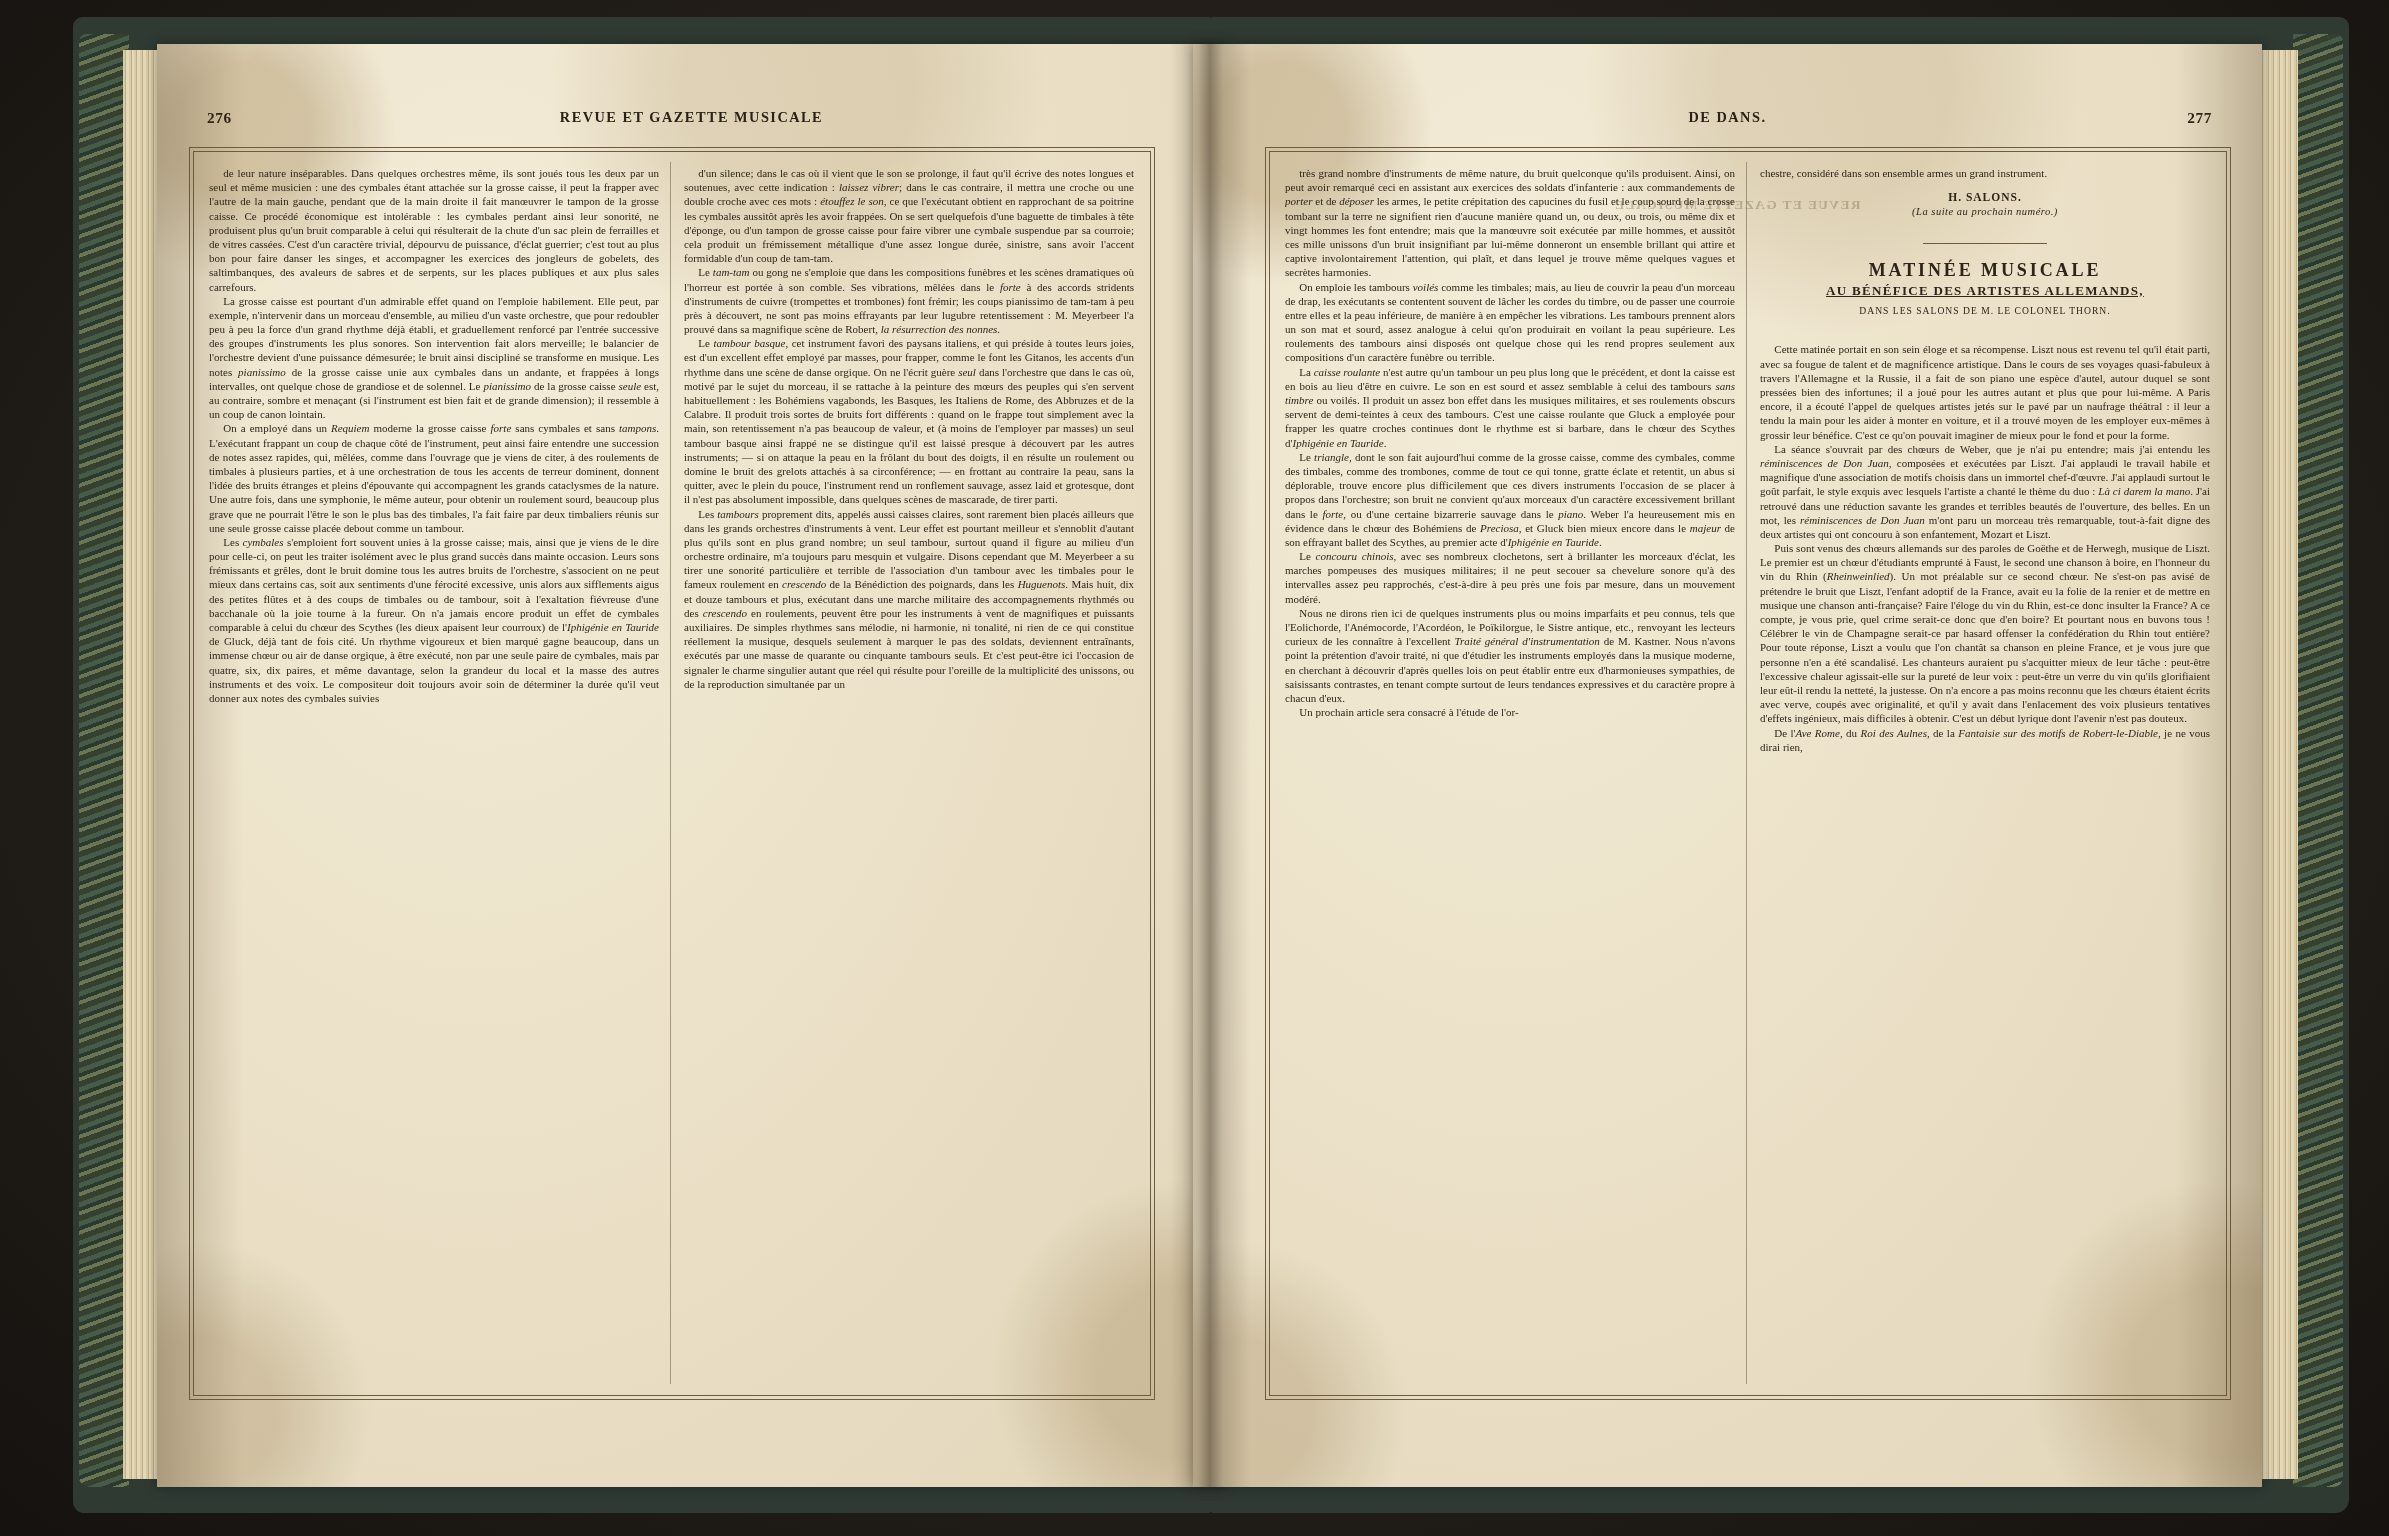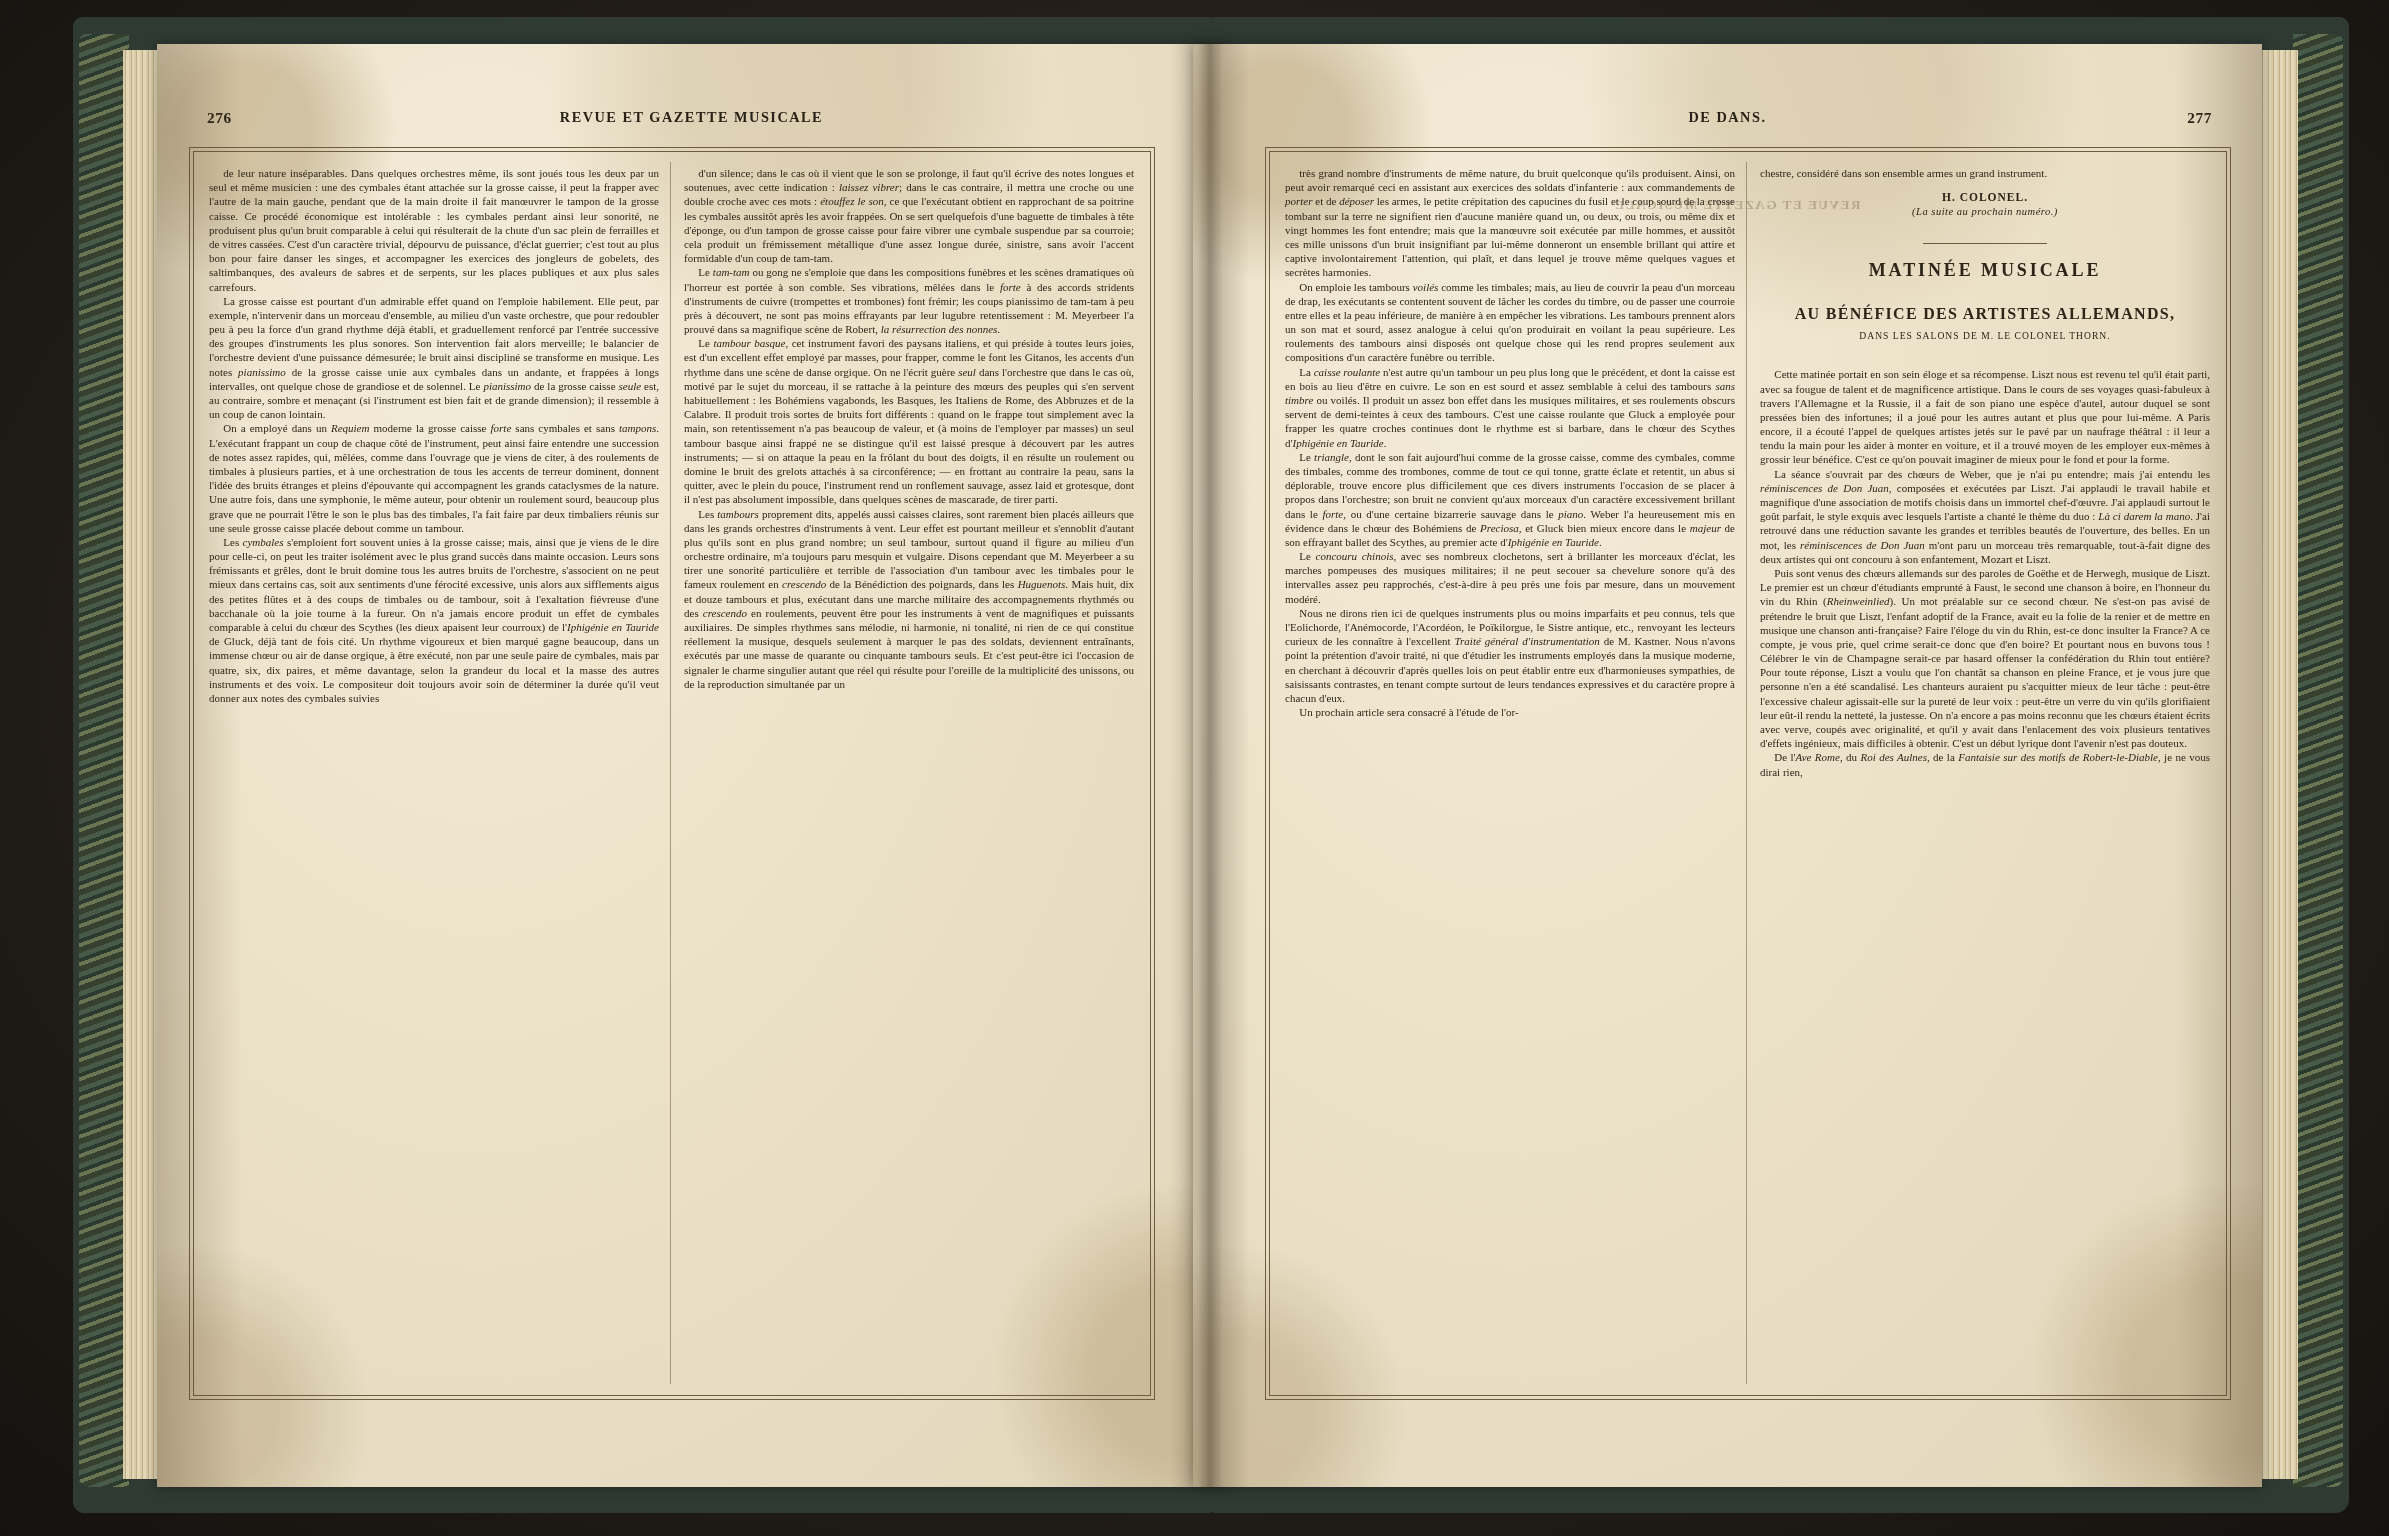--- a/index.html
+++ b/index.html
@@ -224,24 +224,25 @@
     height: 1px;
     background: #6d5c40;
     margin: 0 auto 15.3px auto;
   }
   .artdeck .t1 {
     font-size: 18px;
     font-weight: bold;
     letter-spacing: 2.9px;
   }
   .artdeck .t2 {
-    font-size: 16px;
+    font-size: 13px;
     letter-spacing: 1.3px;
-    margin-top: 21px;
-    font-weight: bold;
+    margin-top: 0;
+    font-weight: bold;
+    text-decoration: underline;
   }
   .artdeck .t3 {
     font-size: 9.6px;
     letter-spacing: 1px;
     margin-top: 5.7px;
     margin-bottom: 25px;
   }
 
   
   .leafshade {
@@ -323,21 +324,21 @@
             <p>Le <i>concouru chinois</i>, avec ses nombreux clochetons, sert à brillanter les morceaux d'éclat, les marches pompeuses des musiques militaires; il ne peut secouer sa chevelure sonore qu'à des intervalles assez peu rapprochés, c'est-à-dire à peu près une fois par mesure, dans un mouvement modéré.</p>
             <p>Nous ne dirons rien ici de quelques instruments plus ou moins imparfaits et peu connus, tels que l'Eolichorde, l'Anémocorde, l'Acordéon, le Poïkilorgue, le Sistre antique, etc., renvoyant les lecteurs curieux de les connaître à l'excellent <i>Traité général d'instrumentation</i> de M. Kastner. Nous n'avons point la prétention d'avoir traité, ni que d'étudier les instruments employés dans la musique moderne, en cherchant à découvrir d'après quelles lois on peut établir entre eux d'harmonieuses sympathies, de saisissants contrastes, en tenant compte surtout de leurs tendances expressives et du caractère propre à chacun d'eux.</p>
             <p>Un prochain article sera consacré à l'étude de l'or-</p>
           </div>
         <div class="col" id="r-c2">
           <div id="r-c2-top">
               <p class="noindent">chestre, considéré dans son ensemble armes un grand instrument.</p>
             </div>
 
           <div class="byline">
-            <div class="name">H. COLONEL.</div>
+            <div class="name">H. SALONS.</div>
             <div class="cont">(La suite au prochain numéro.)</div>
           </div>
 
           <div class="artdeck">
             <div class="rule"></div>
             <div class="t1">MATINÉE MUSICALE</div>
             <div class="t2">AU BÉNÉFICE DES ARTISTES ALLEMANDS,</div>
             <div class="t3">DANS LES SALONS DE M. LE COLONEL THORN.</div>
           </div>
 

